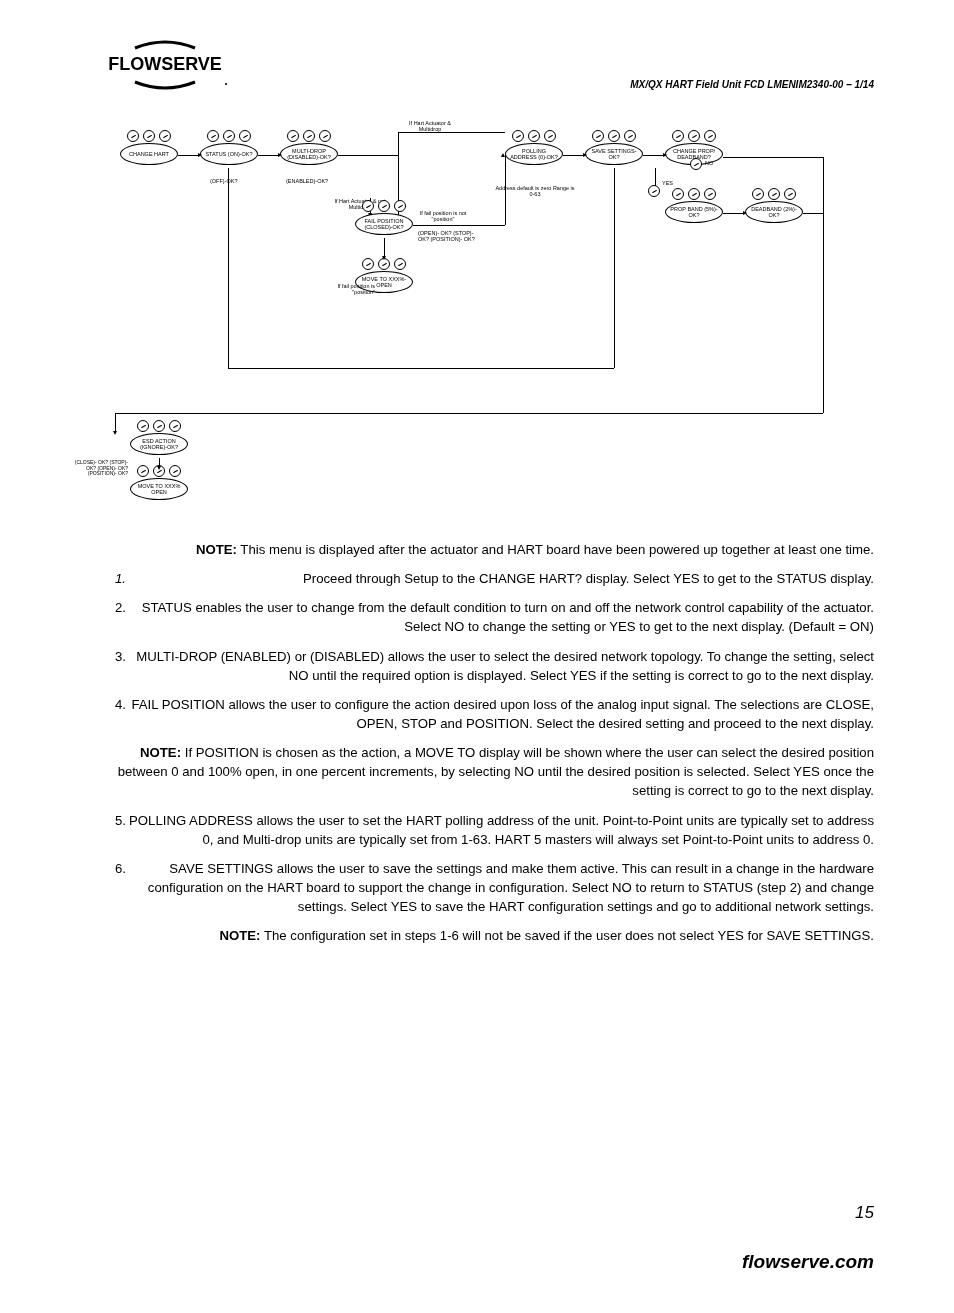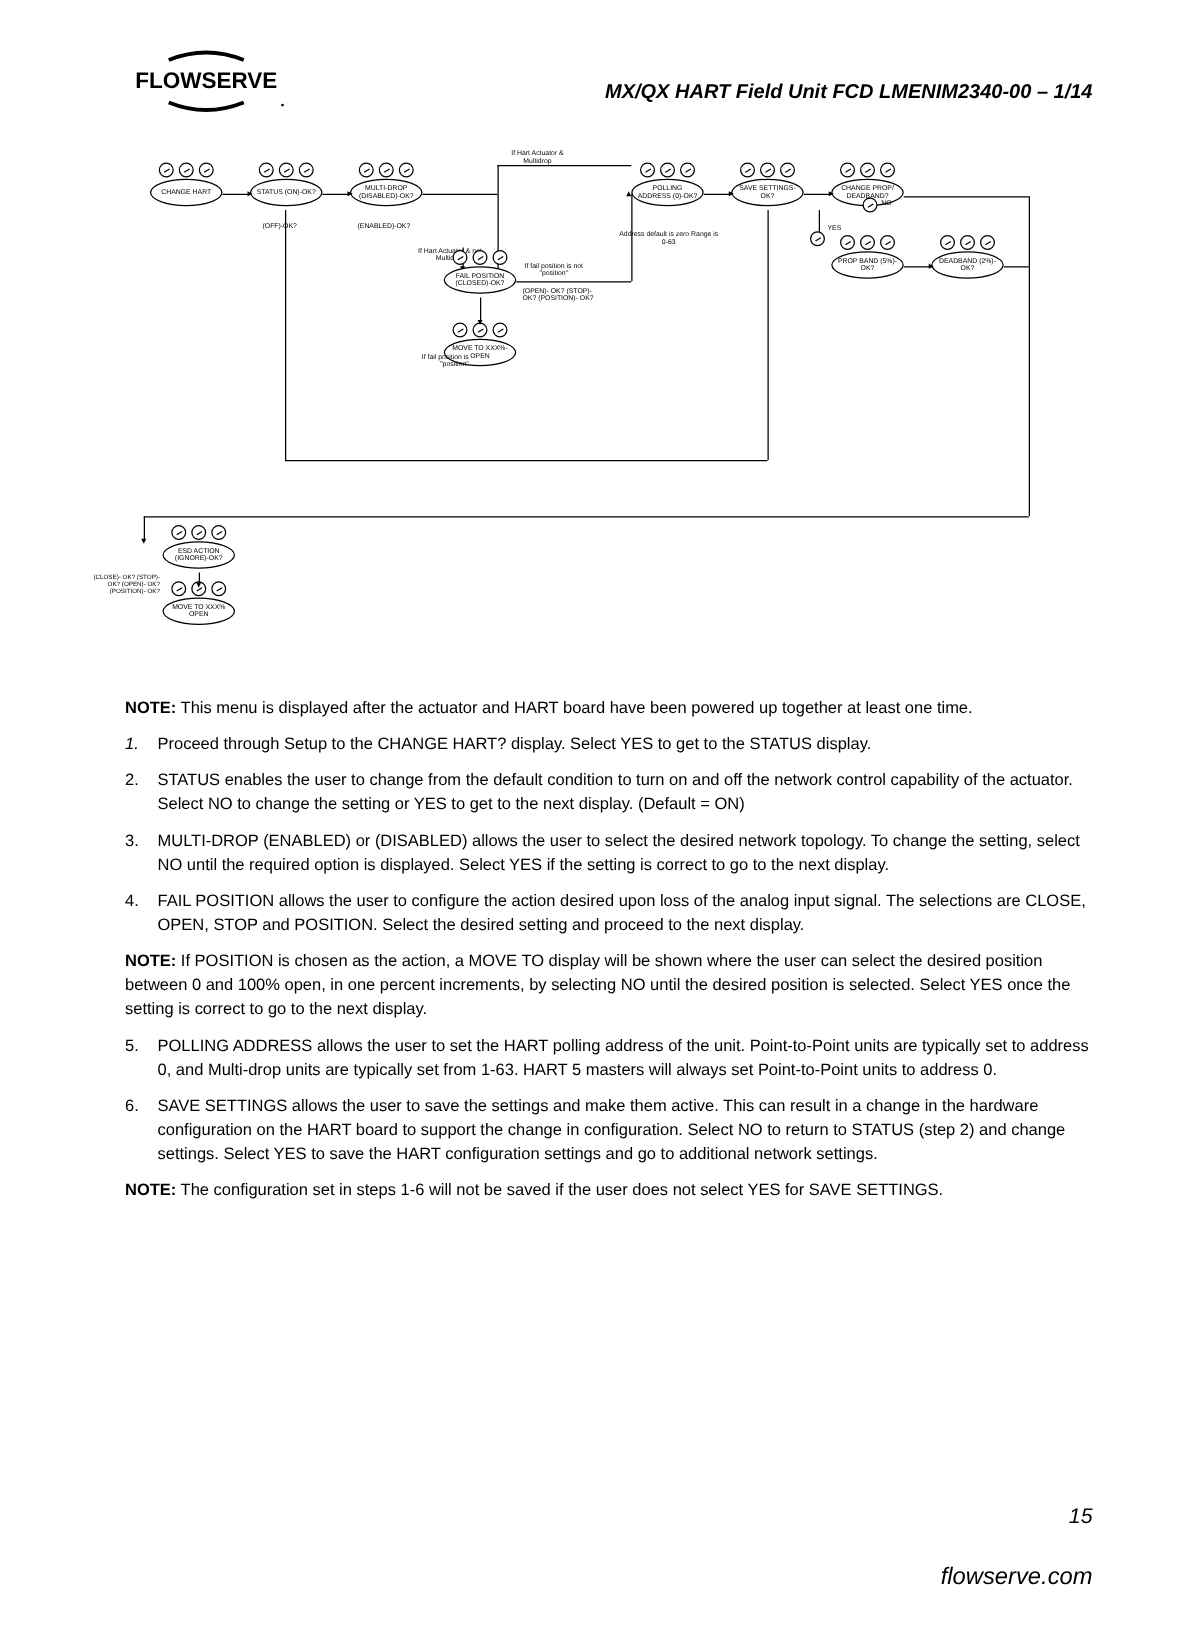--- a/index.html
+++ b/index.html
@@ -12,31 +12,31 @@
     position: relative;
   }
   .page {
     padding: 40px 80px 60px 100px;
     position: relative;
     height: 100%;
   }
   .header {
     display: flex;
     justify-content: space-between;
-    align-items: center;
+    align-items: flex-end;
     margin-bottom: 30px;
   }
   .logo {
     width: 130px;
     height: 50px;
   }
   .doc-title {
     font-weight: bold;
     font-style: italic;
-    font-size: 16px;
+    font-size: 10px;
     color: #000;
     margin-top: 18px;
   }
   .figure-caption {
     font-style: italic;
     font-size: 13px;
     margin-top: 30px;
     margin-bottom: 10px;
   }
   .diagram-area {
@@ -113,21 +113,22 @@
   .arr-head-d {
     position: absolute;
     width: 0; height: 0;
     border-left: 2px solid transparent;
     border-right: 2px solid transparent;
     border-top: 4px solid #000;
   }
   .body-text {
     font-size: 13.2px;
     line-height: 1.45;
-    margin-top: 36px;
+    margin-top: 20px;
+    text-align: right;
   }
   .body-text p { margin-bottom: 10px; }
   .body-text b { font-weight: bold; }
   .body-text ol { list-style:none; padding:0;}
   .body-text li {
     display: flex;
     margin-bottom: 10px;
   }
   .li-num {
     width: 26px;
@@ -141,21 +142,21 @@
     right: 80px;
     bottom: 90px;
     font-weight: normal;
     font-style: italic;
     font-size: 17px;
   }
   .footer-url {
     position: absolute;
     right: 80px;
     bottom: 40px;
-    font-weight: normal;
+    font-weight: bold;
     font-style: italic;
     font-size: 19px;
   }
 </style>
 </head>
 <body>
 
 <div class="page">
   <div class="header">
     <div class="logo">

